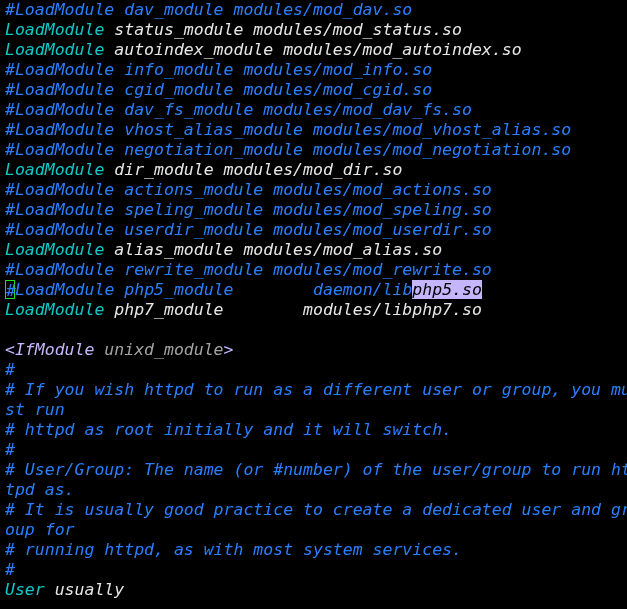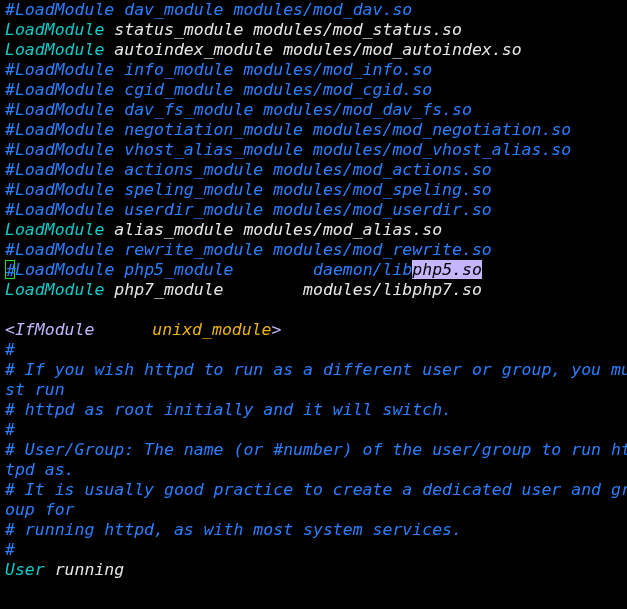--- a/index.html
+++ b/index.html
@@ -30,21 +30,21 @@
     white-space: pre;
     position: relative;
     padding-left: 1px;
     box-sizing: border-box;
   }
   .tok { white-space: pre; }
   .c-comment  { color: #2a7fff; }
   .c-directive{ color: #0fc8c8; }
   .c-arg      { color: #e6e6e6; }
   .c-tagdelim { color: #c4b5fd; }
-  .c-tagarg   { color: #eab308; margin-left: 48px; }
+  .c-tagarg   { color: #a3a3a3; }
   .c-search   { background: #c4b5fd; color: #000000; }
 
   
   .cursor-box {
     display: inline-block;
     width: 10px;
     height: 19px;
     line-height: 19px;
     box-sizing: border-box;
     border: 1px solid #22dd22;
@@ -70,42 +70,43 @@
 
 <div id="screen">
 
   <div id="editor">
       <div class="line"><span class="tok c-comment">#LoadModule dav_module modules/mod_dav.so</span></div>
       <div class="line"><span class="tok c-directive">LoadModule</span><span class="tok c-arg"> status_module modules/mod_status.so</span></div>
       <div class="line"><span class="tok c-directive">LoadModule</span><span class="tok c-arg"> autoindex_module modules/mod_autoindex.so</span></div>
       <div class="line"><span class="tok c-comment">#LoadModule info_module modules/mod_info.so</span></div>
       <div class="line"><span class="tok c-comment">#LoadModule cgid_module modules/mod_cgid.so</span></div>
       <div class="line"><span class="tok c-comment">#LoadModule dav_fs_module modules/mod_dav_fs.so</span></div>
+      <div class="line"><span class="tok c-comment">#LoadModule vhost_alias_module modules/mod_vhost_alias.so</span></div>
       <div class="line"><span class="tok c-comment">#LoadModule negotiation_module modules/mod_negotiation.so</span></div>
-      <div class="line"><span class="tok c-comment">#LoadModule vhost_alias_module modules/mod_vhost_alias.so</span></div>
+      <div class="line"><span class="tok c-directive">LoadModule</span><span class="tok c-arg"> dir_module modules/mod_dir.so</span></div>
       <div class="line"><span class="tok c-comment">#LoadModule actions_module modules/mod_actions.so</span></div>
       <div class="line"><span class="tok c-comment">#LoadModule speling_module modules/mod_speling.so</span></div>
       <div class="line"><span class="tok c-comment">#LoadModule userdir_module modules/mod_userdir.so</span></div>
       <div class="line"><span class="tok c-directive">LoadModule</span><span class="tok c-arg"> alias_module modules/mod_alias.so</span></div>
       <div class="line"><span class="tok c-comment">#LoadModule rewrite_module modules/mod_rewrite.so</span></div>
       <div class="line"><span class="tok c-comment cursor-box">#</span><span class="tok c-comment">LoadModule php5_module        daemon/lib</span><span class="tok c-search">php5.so</span></div>
       <div class="line"><span class="tok c-directive">LoadModule</span><span class="tok c-arg"> php7_module        modules/libphp7.so</span></div>
       <div class="line">&nbsp;</div>
       <div class="line"><span class="tok c-tagdelim">&lt;IfModule </span><span class="tok c-tagarg">unixd_module</span><span class="tok c-tagdelim">&gt;</span></div>
       <div class="line"><span class="tok c-comment">#</span></div>
       <div class="line"><span class="tok c-comment"># If you wish httpd to run as a different user or group, you mu</span></div>
       <div class="line"><span class="tok c-comment">st run</span></div>
       <div class="line"><span class="tok c-comment"># httpd as root initially and it will switch.</span></div>
       <div class="line"><span class="tok c-comment">#</span></div>
       <div class="line"><span class="tok c-comment"># User/Group: The name (or #number) of the user/group to run ht</span></div>
       <div class="line"><span class="tok c-comment">tpd as.</span></div>
       <div class="line"><span class="tok c-comment"># It is usually good practice to create a dedicated user and gr</span></div>
       <div class="line"><span class="tok c-comment">oup for</span></div>
       <div class="line"><span class="tok c-comment"># running httpd, as with most system services.</span></div>
       <div class="line"><span class="tok c-comment">#</span></div>
-      <div class="line"><span class="tok c-directive">User</span><span class="tok c-arg"> running</span></div>
+      <div class="line"><span class="tok c-directive">User</span><span class="tok c-arg"> usually</span></div>
     </div>
 
   <div id="statusline">
     
   </div>
 
 </div>
 
 </body></html>

